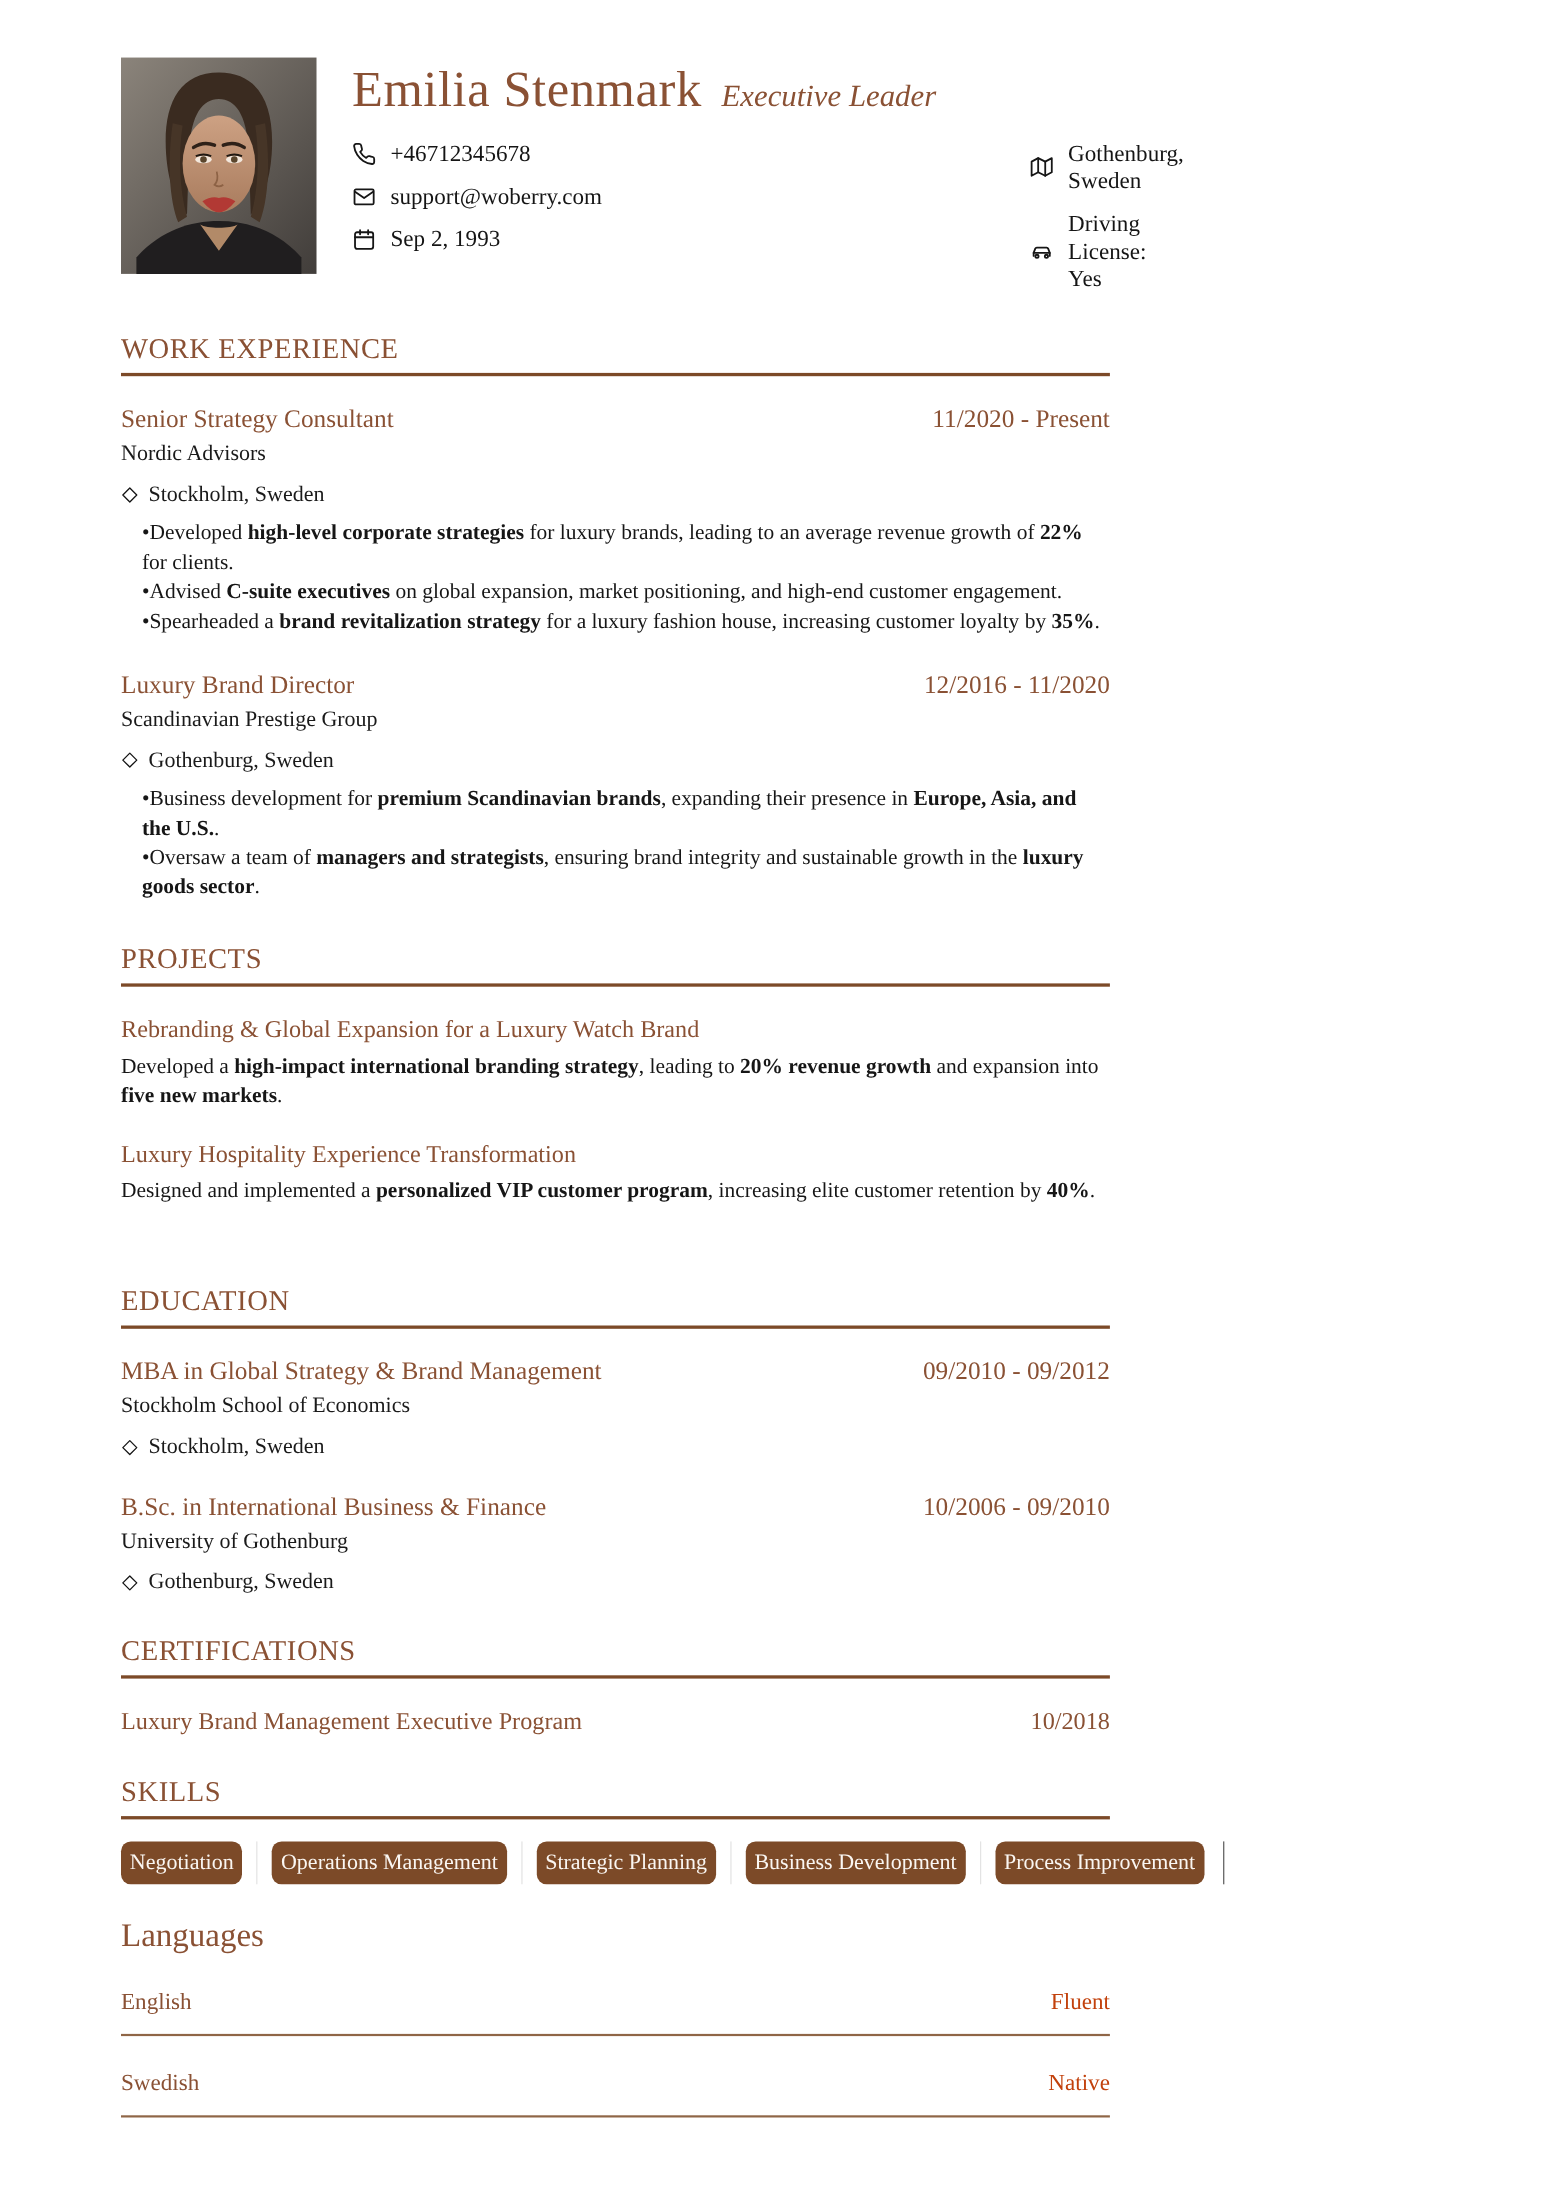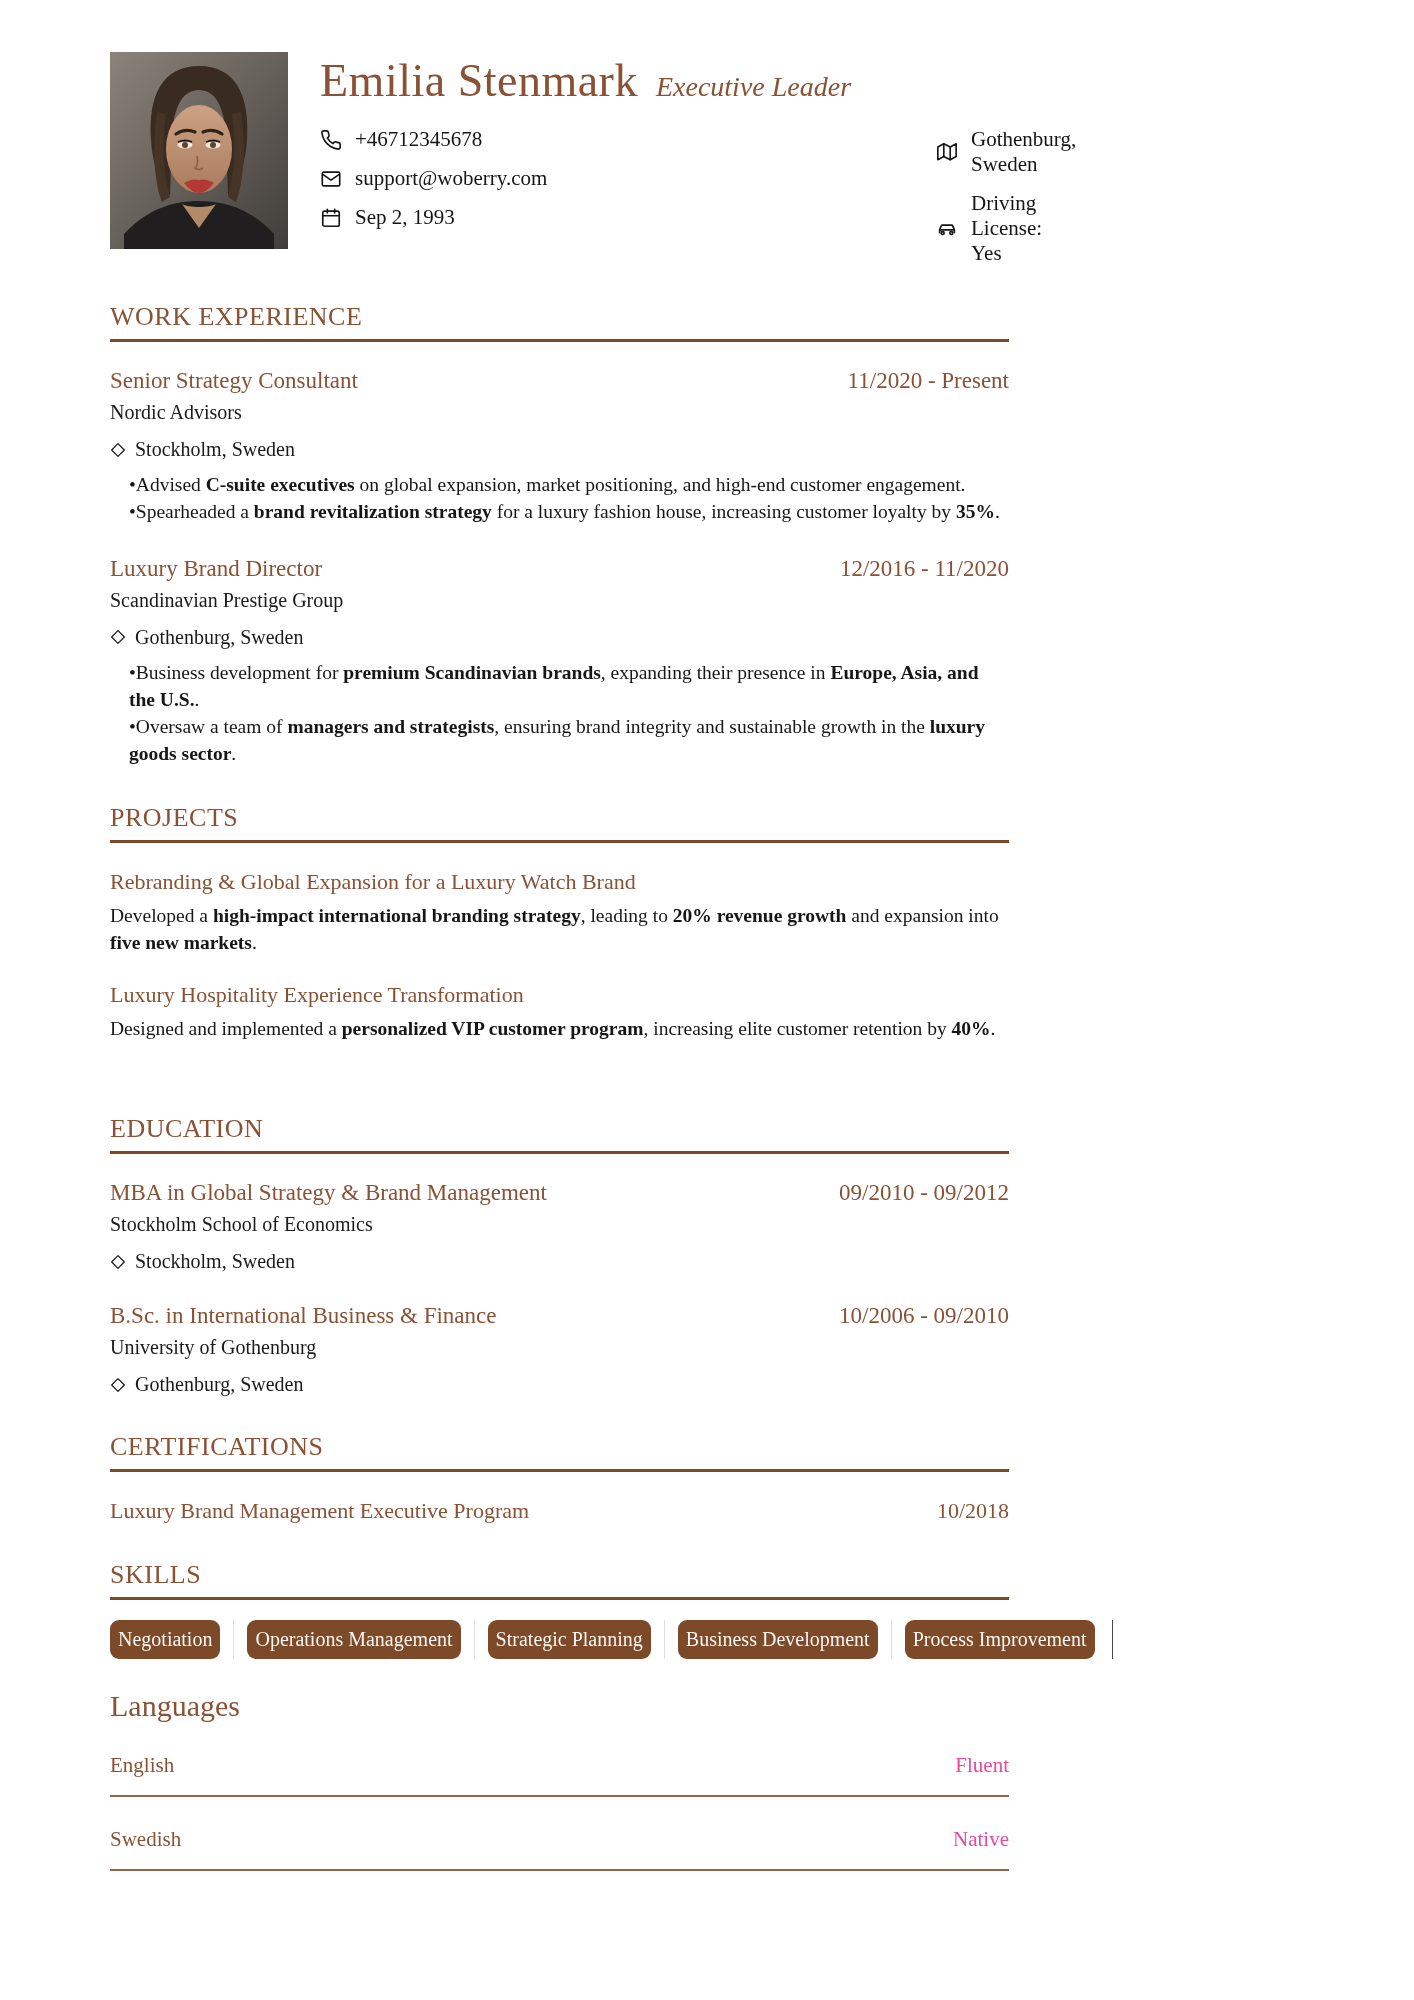--- a/index.html
+++ b/index.html
@@ -61,21 +61,21 @@
   .skills-row { display:flex; align-items:stretch; margin-top:20px; width:fit-content; border-right:1.5px solid #4a4a4a; padding-right:4px; }
   .skill-cell { display:flex; align-items:center; padding:0 13px; border-right:1px solid #e0e0e0; }
   .skill-cell:first-child { padding-left:0; }
   .skill-cell:last-child { border-right:none; }
   .pill { background:var(--pill); color:#faf6f2; font-size:20px; padding:8px 8px; border-radius:9px; white-space:nowrap; }
 
   
   section.langs { margin-top:30px; }
   .lrow { display:flex; justify-content:space-between; align-items:baseline; padding:30px 0 17px 0; border-bottom:2px solid var(--lang-line); }
   .lname { font-size:21px; color:var(--accent); }
-  .llevel { font-size:21px; color:#ec4899;margin-left:12px; }
+  .llevel { font-size:21px; color:#c2410c;margin-left:12px; }
 </style>
 </head>
 <body>
 
 <div class="page">
 
   <header class="header">
     <div class="photo">
       <svg width="178" height="197" viewBox="0 0 178 197">
         <defs>
@@ -178,20 +178,21 @@
           <div class="company">Nordic Advisors</div>
           <div class="locrow">
             <span style="display: inline-flex;">
               <svg width="16" height="16" viewBox="0 0 24 24" fill="none" stroke="#161616" stroke-width="1.8" stroke-linecap="round" stroke-linejoin="round">
                 <path d="M12 2.5 21.5 12 12 21.5 2.5 12 12 2.5z"></path>
               </svg>
             </span>
             <span>Stockholm, Sweden</span>
           </div>
           <ul class="bullets">
+            <li>•Developed <b>high-level corporate strategies</b> for luxury brands, leading to an average revenue growth of <b>22%</b> for clients.</li>
             <li>•Advised <b>C-suite executives</b> on global expansion, market positioning, and high-end customer engagement.</li>
             <li>•Spearheaded a <b>brand revitalization strategy</b> for a luxury fashion house, increasing customer loyalty by <b>35%</b>.</li>
           </ul>
         </div>
         <div class="job">
           <div class="trow">
             <h3 class="jtitle">Luxury Brand Director</h3>
             <span class="jdates">12/2016 - 11/2020</span>
           </div>
           <div class="company">Scandinavian Prestige Group</div>

